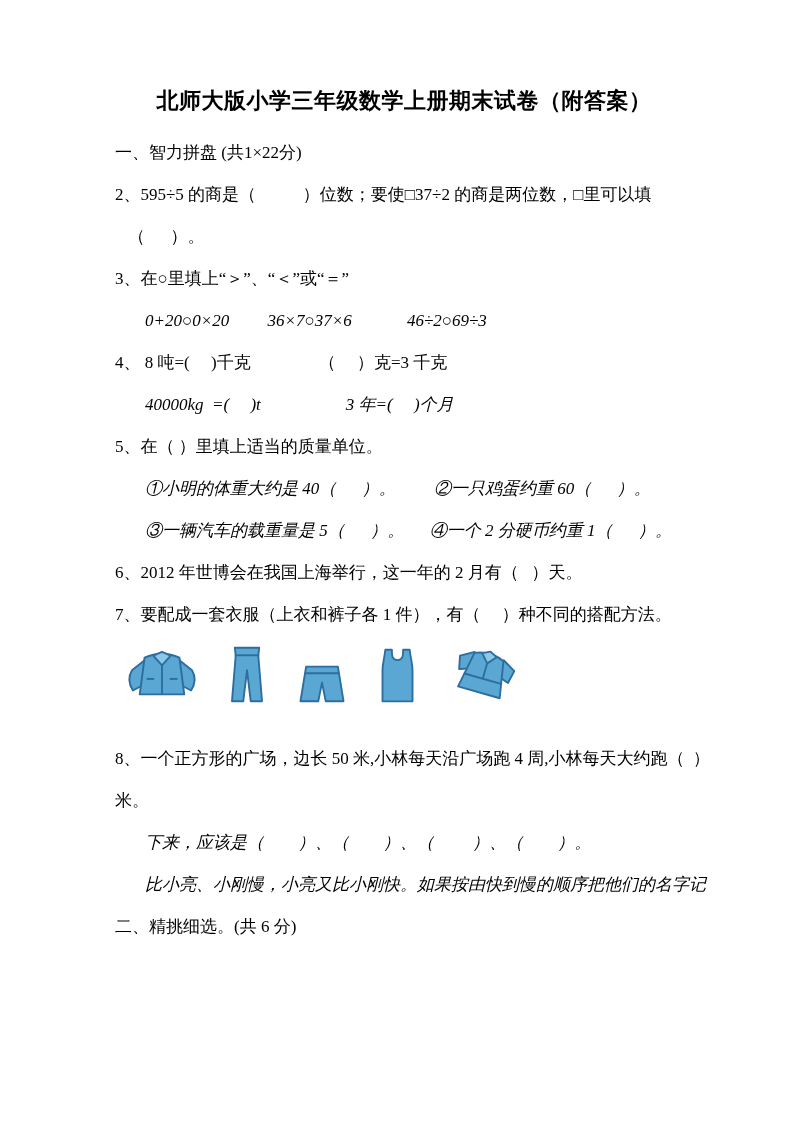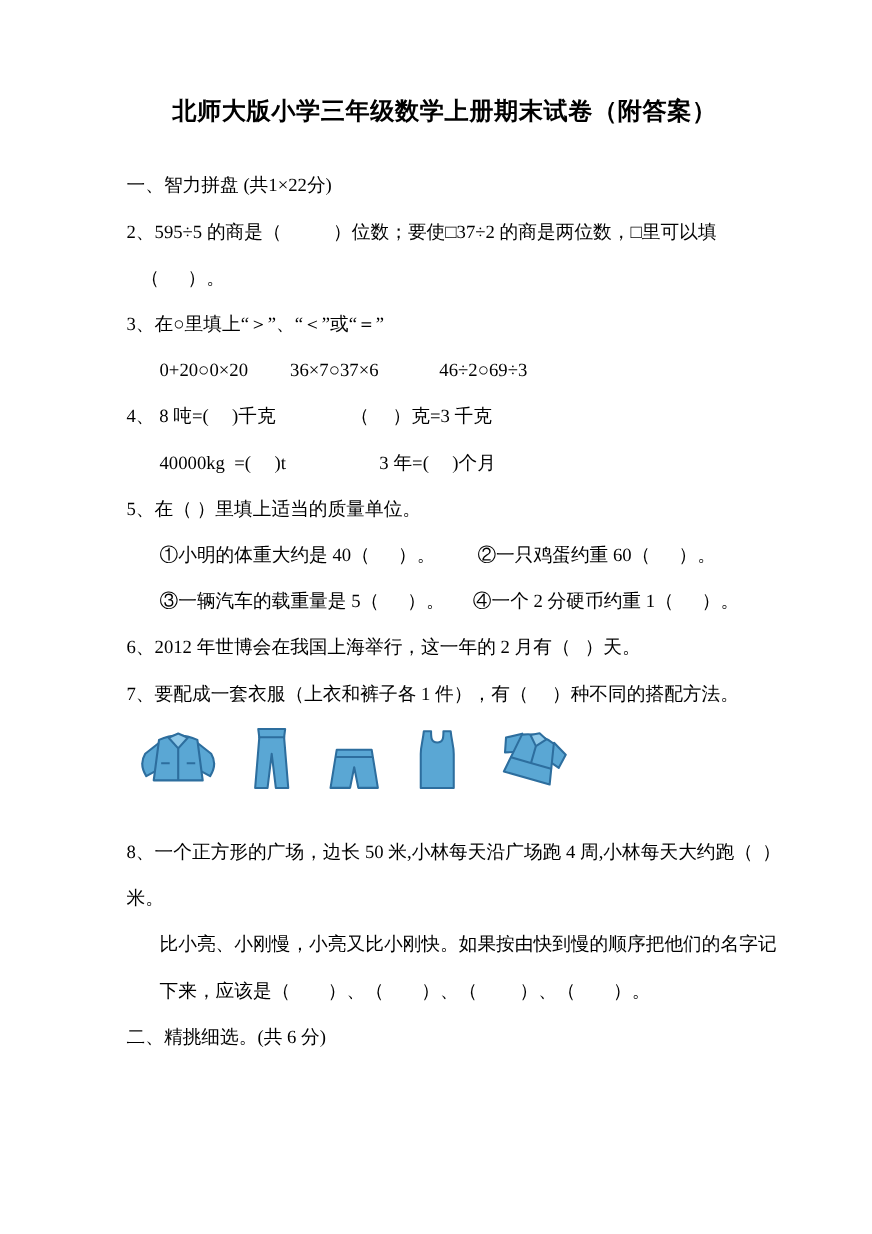--- a/index.html
+++ b/index.html
@@ -10,32 +10,32 @@
     color: #000000;
     overflow: hidden;
   }
   .page { padding: 86px 90px 0 115px; }
   .title {
     font-size: 22px;
     font-weight: bold;
     text-align: center;
     white-space: nowrap;
     letter-spacing: 0.5px;
-    margin-bottom: 40px;
+    margin-bottom: 24px;
     margin-left: -10px;
   }
   .line {
     font-size: 17px;
     line-height: 26px;
     margin-bottom: 16px;
     white-space: pre;
   }
   .heading { font-weight: normal; }
   .ind-sm { padding-left: 13px; }
-  .ind { padding-left: 30px; }
+  .ind { padding-left: 30px; font-style: italic; }
   .clothing-row {
     display: flex;
     align-items: flex-end;
     gap: 24px;
     padding-left: 8px;
     margin: 10px 0 36px 0;
     height: 66px;
   }
   .clothing-item { display: inline-block; }
 </style>
@@ -119,18 +119,18 @@
           <line x1="42" y1="17" x2="42" y2="34"></line>
         </g>
       </svg>
     </span>
 
   </div>
 
   <div class="line">8、一个正方形的广场，边长 50 米,小林每天沿广场跑 4 周,小林每天大约跑（  ）</div>
   <div class="line">米。</div>
 
+  <div class="line ind">下来，应该是（        ）、（        ）、（         ）、（        ）。</div>
   <div class="line ind">比小亮、小刚慢，小亮又比小刚快。如果按由快到慢的顺序把他们的名字记</div>
-  <div class="line ind">下来，应该是（        ）、（        ）、（         ）、（        ）。</div>
 
   <div class="line heading">二、精挑细选。(共 6 分)</div>
 
 </div>
 
 </body></html>

